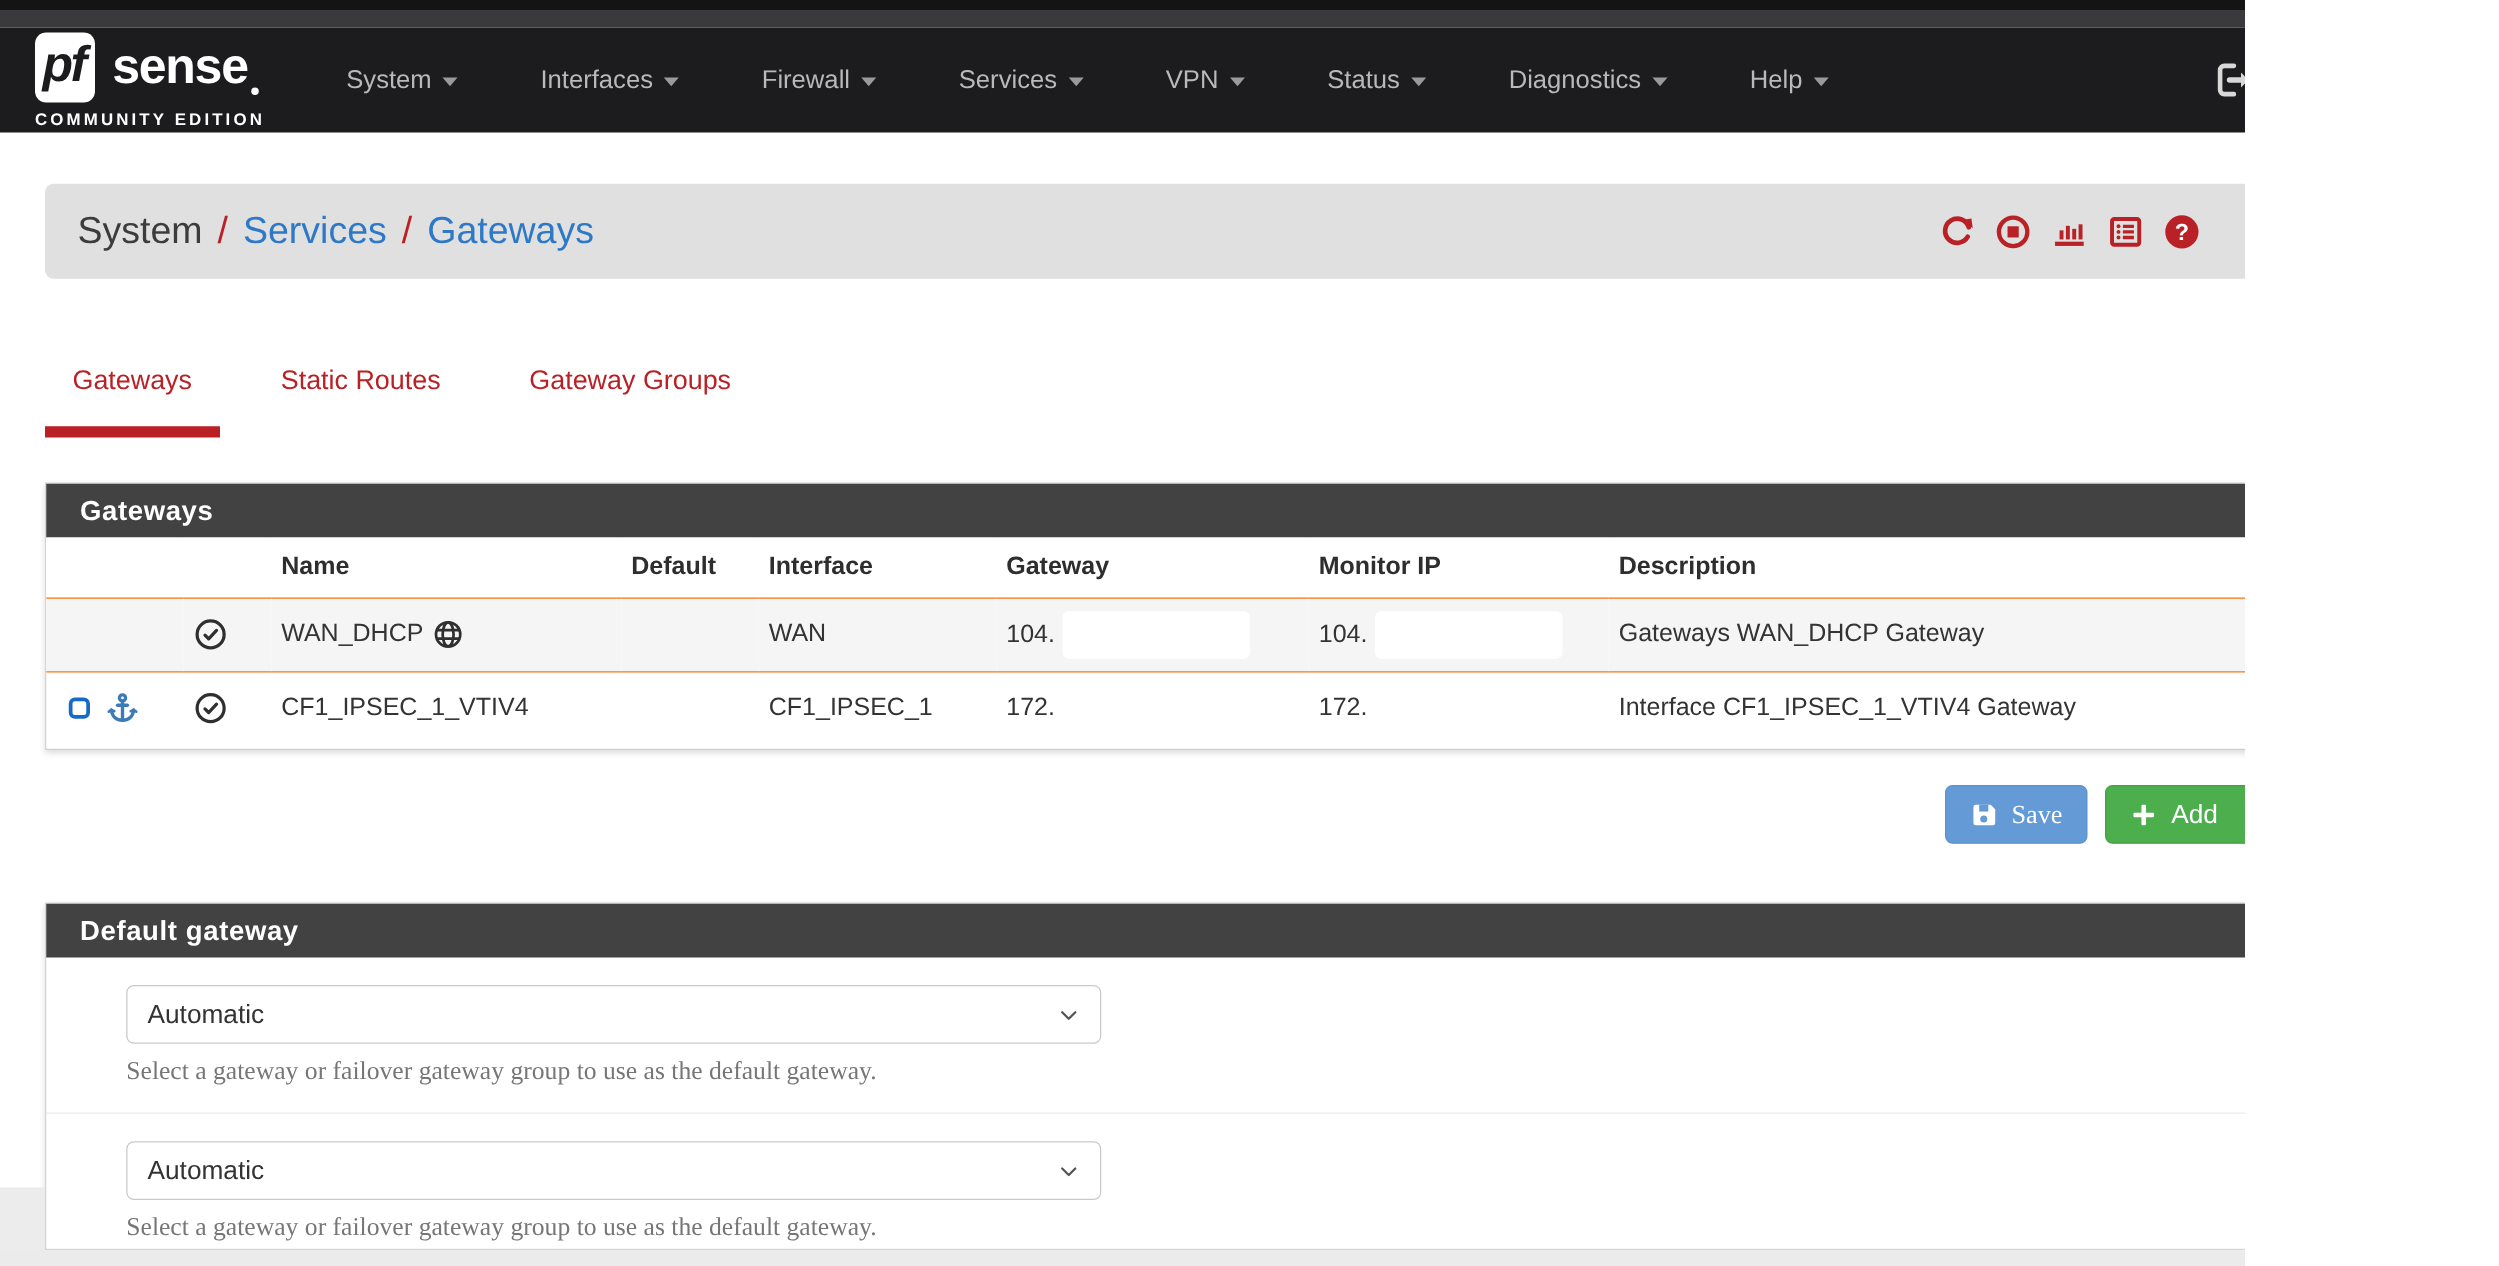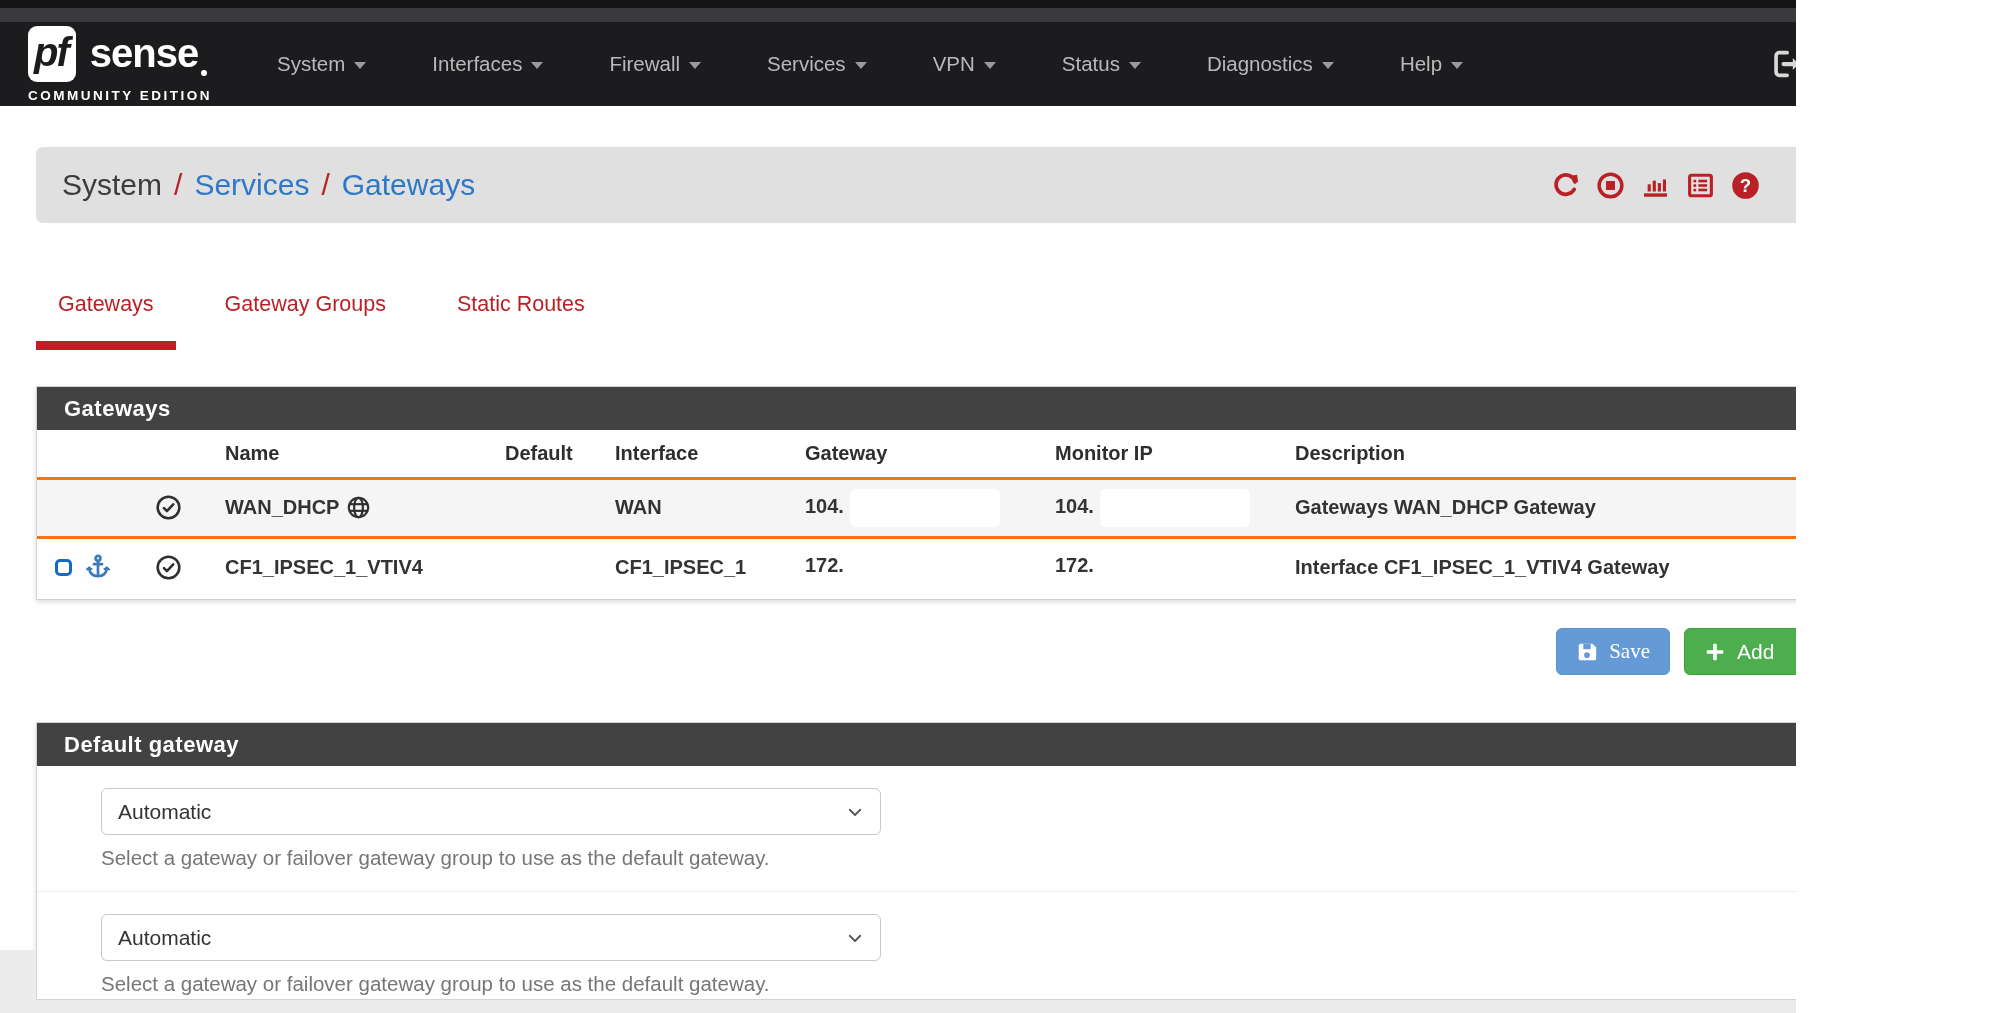--- a/index.html
+++ b/index.html
@@ -54,21 +54,21 @@
   table.gw col.c-ricons { width:110px; }
   table.gw col.c-status { width:70px; }
   table.gw col.c-name   { width:280px; }
   table.gw col.c-def    { width:110px; }
   table.gw col.c-iface  { width:190px; }
   table.gw col.c-gw     { width:250px; }
   table.gw col.c-mon    { width:240px; }
   table.gw col.c-desc   { width:510px; }
   table.gw th { text-align:left; font-size:20px; color:#2e2e2e; font-weight:bold;
                 height:48px; padding:0 8px; background:#fff; }
-  table.gw td { font-size:20px; color:#333; height:59px; padding:0 8px; border-top:3px solid #f97316;font-weight:bold; }
+  table.gw td { font-size:20px; color:#333; height:59px; padding:0 8px; border-top:1px solid #f97316; }
   tr.row-striped td { background:#f5f5f5; }
   .cell-flex { display:flex; align-items:center; gap:7px; }
   .redact { display:inline-block; width:150px; height:38px; background:#fff; border-radius:5px; margin-left:6px; vertical-align:middle; }
   .row-icons { display:flex; align-items:center; gap:12px; padding-left:10px; }
   .sq-outline { width:17px; height:17px; border:3.4px solid #1669c9; border-radius:5px; }
   .act-icons { display:flex; align-items:center; gap:3px; }
   .act-icons .aicon { cursor:pointer; display:flex; }
 
   
   .actions-row { position:absolute; top:628px; right:-14px; display:flex; gap:14px; }
@@ -80,21 +80,21 @@
 
   
   .defaultgw-panel { top:722px; height:278px; }
   .form-group { display:flex; padding:22px 0 0 64px; }
   .form-group + .form-group { border-top:1px solid #ececec; margin-top:21px; }
   .fg-label { width:280px; font-size:20px; font-weight:bold; color:#2e2e2e; padding-top:13px; }
   .fg-field { width:780px; }
   .select { height:47px; border:1px solid #c9c9c9; border-radius:6px; background:#fff;
             display:flex; align-items:center; padding:0 16px; font-size:21px; color:#333; cursor:pointer; }
   .select .sel-chevron { margin-left:auto; display:flex; }
-  .fg-help { font-size:20.5px; color:#767676; margin-top:11px; }
+  .fg-help { font-size:20.5px; color:#767676; margin-top:11px;font-family:Liberation Serif, serif; }
 
   
   .bottom-strip { position:absolute; left:0; right:0; bottom:0; height:13px; background:#ebebeb; }
   .left-sliver  { position:absolute; left:0; bottom:0; width:36px; height:63px; background:#ececec; }
 
   svg { display:block; }
 </style>
 </head>
 <body>
 
@@ -200,22 +200,22 @@
         <svg width="29" height="29" viewBox="0 0 24 24">
           <circle cx="12" cy="12" r="11" fill="#b92126"></circle>
           <text x="12" y="17.4" text-anchor="middle" font-family="Liberation Sans, DejaVu Sans, sans-serif" font-size="15.5" font-weight="bold" fill="#ffffff">?</text>
         </svg>
       </span>
     </div>
   </div>
 
   <div class="tabs">
     <div class="tab active">Gateways</div>
+    <div class="tab">Static Routes</div>
     <div class="tab">Gateway Groups</div>
-    <div class="tab">Static Routes</div>
   </div>
 
   <section class="panel gateways-panel">
     <div class="panel-heading">Gateways</div>
     <table class="gw">
       <colgroup>
         <col class="c-ricons">
           <col class="c-status">
           <col class="c-name">
           <col class="c-def">

